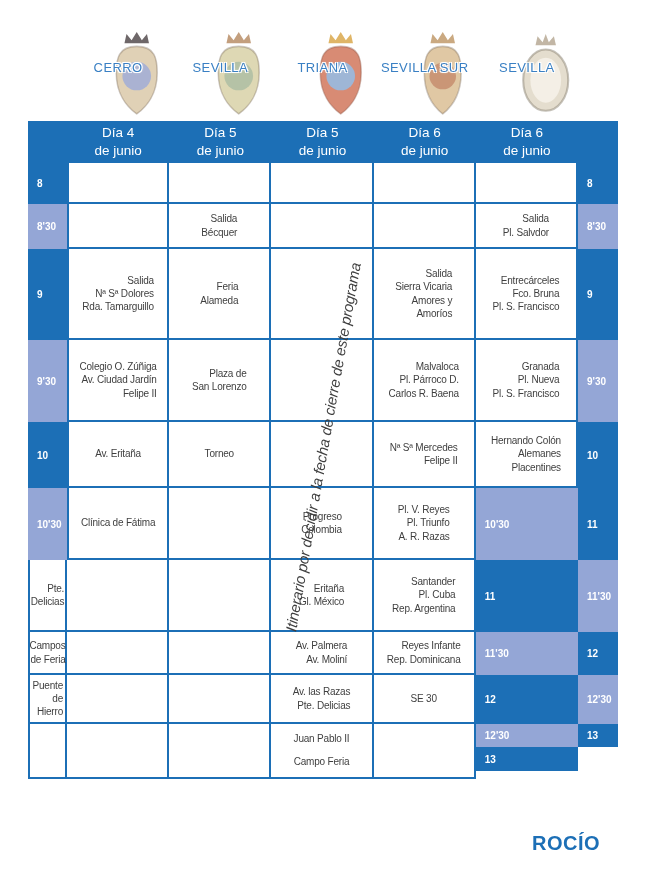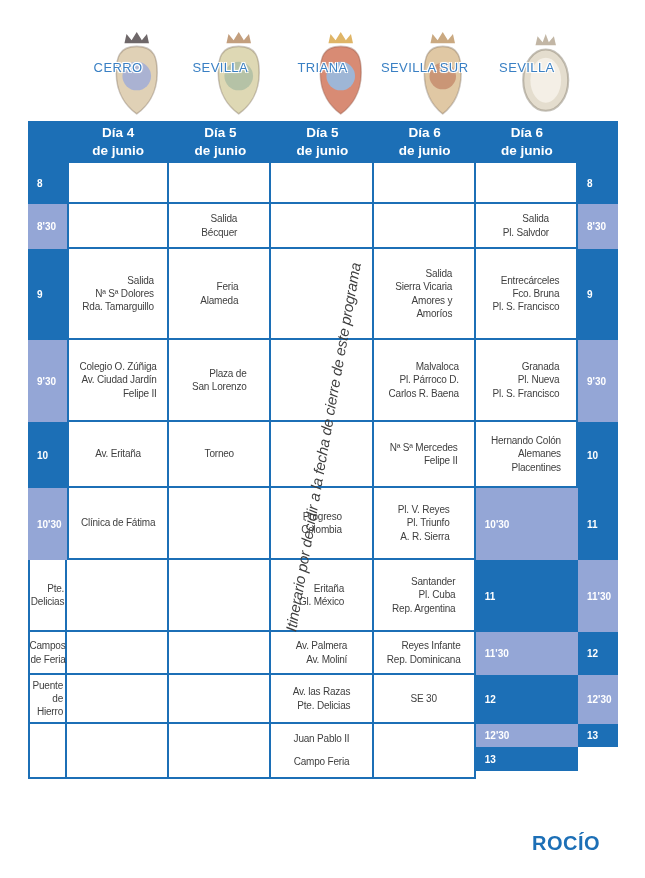--- a/index.html
+++ b/index.html
@@ -24,21 +24,21 @@
   
   .grid{position:absolute;left:28px;top:121px;width:590px;height:650px;
     display:grid;
     grid-template-columns:39px repeat(5,1fr) 40px;
     grid-template-rows:42px 41px 45px 91px 82px 66px 72px 72px 43px 49px 23px 24px;
     background:#fff;}
   .tg{display:flex;align-items:center;padding-left:9px;
     color:#fff;font-size:10px;font-weight:bold;}
   .tg.dark{background:var(--accent);}
   .tg.light{background:var(--light-band);}
-  .hd{background:var(--accent);color:#fff;font-weight:bold;font-size:13.5px;line-height:1.3;
+  .hd{background:var(--accent);color:#fff;font-weight:normal;font-size:13.5px;line-height:1.3;
     display:flex;flex-direction:column;align-items:center;justify-content:center;text-align:center;}
   .cell{background:#fff;border-right:2px solid var(--accent);border-bottom:2px solid var(--accent);
     display:flex;align-items:center;justify-content:center;text-align:right;
     color:var(--cell-text);font-size:10px;line-height:1.33;letter-spacing:-.2px;
     white-space:pre-line;padding:15px 2px;}
   .cell.first{border-left:2px solid var(--accent);}
 
   
   .note{position:absolute;left:323px;top:447px;transform:translate(-50%,-50%) rotate(-80deg);
     white-space:nowrap;font-style:italic;font-size:15px;color:var(--cell-text);letter-spacing:-.2px;}
@@ -187,21 +187,21 @@
 Placentines</div>
     <div class="tg dark">10</div>
 
     <div class="tg light">10'30</div>
     <div class="cell first">Clínica de Fátima</div>
     <div class="cell"></div>
     <div class="cell">Progreso
 Colombia</div>
     <div class="cell">Pl. V. Reyes
 Pl. Triunfo
-A. R. Sierra</div>
+A. R. Razas</div>
     <div class="tg light">10'30</div>
 
     <div class="tg dark">11</div>
     <div class="cell first">Pte. Delicias</div>
     <div class="cell"></div>
     <div class="cell"></div>
     <div class="cell">Eritaña
 Gl. México</div>
     <div class="cell">Santander
 Pl. Cuba

